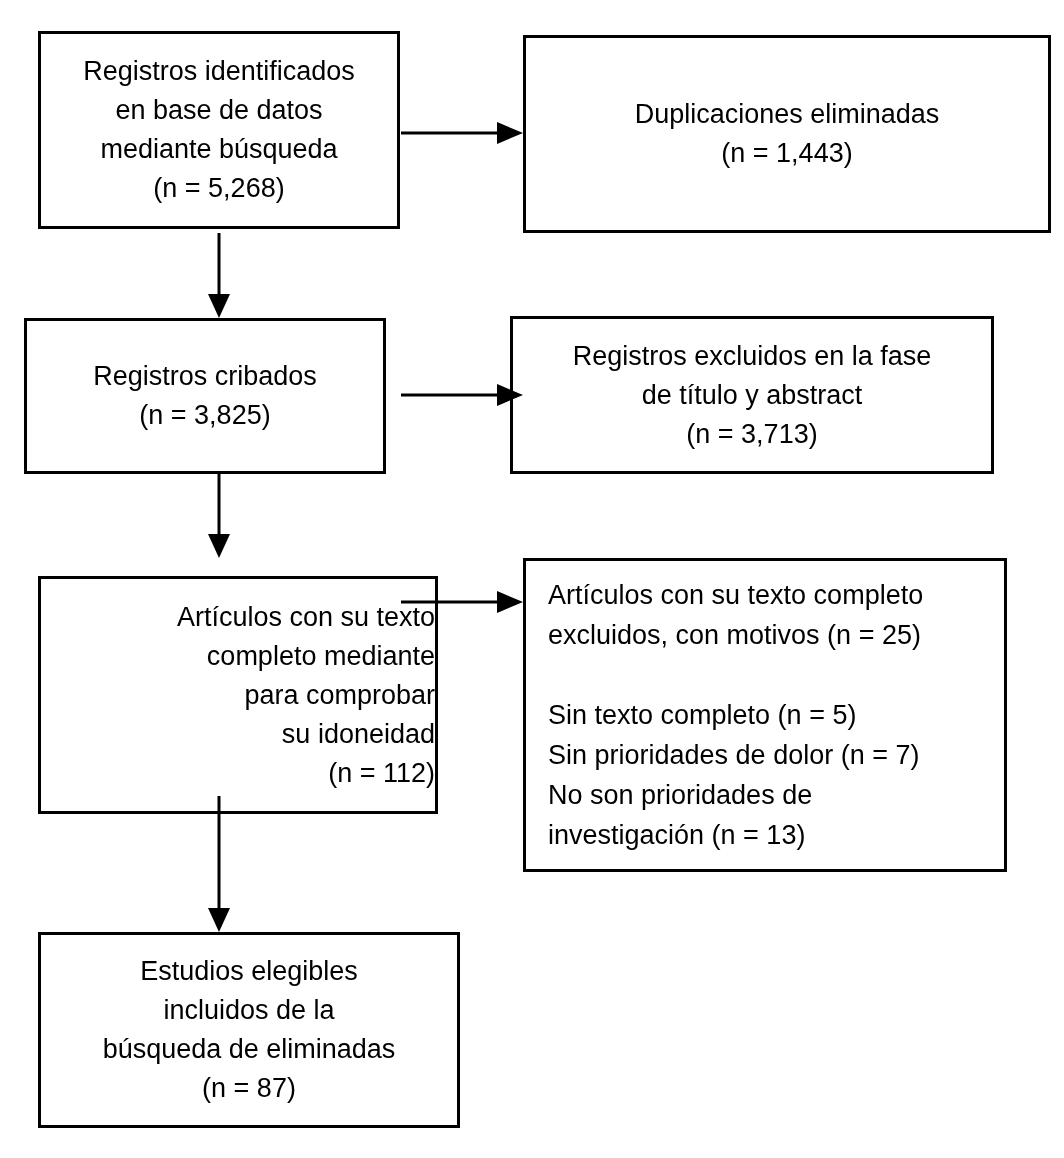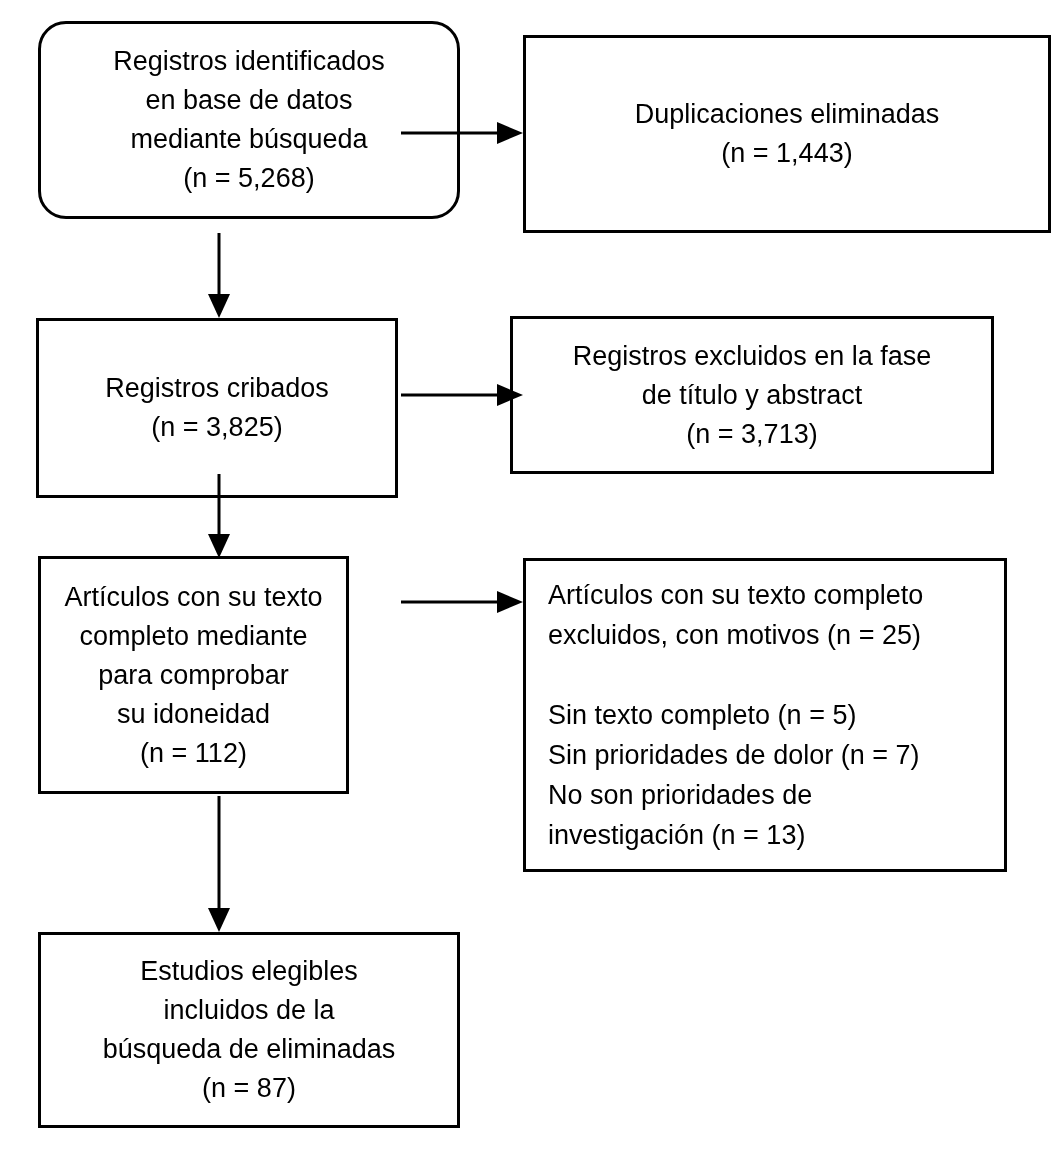--- a/index.html
+++ b/index.html
@@ -35,25 +35,25 @@
     flex-direction: column;
     justify-content: center;
     text-align: left;
     padding: 14px 24px 14px 22px;
     line-height: 40px;
   }
   .line { min-height: 39px; }
   .box.leftalign .line { min-height: 40px; }
 
   
-  #box-identified   { left: 38px;  top: 21px;  width: 422px; height: 198px; border-radius: 28px; }
+  #box-identified   { left: 38px;  top: 31px;  width: 362px; height: 198px; }
   #box-duplicates   { left: 523px; top: 35px;  width: 528px; height: 198px; }
-  #box-screened     { left: 36px;  top: 318px; width: 362px; height: 180px; }
+  #box-screened     { left: 24px;  top: 318px; width: 362px; height: 156px; }
   #box-excluded-ta  { left: 510px; top: 316px; width: 484px; height: 158px; }
-  #box-fulltext     { left: 38px;  top: 556px; width: 311px; height: 238px; }
+  #box-fulltext     { left: 38px;  top: 576px; width: 400px; height: 238px; align-items: flex-end; }
   #box-ft-excluded  { left: 523px; top: 558px; width: 484px; height: 314px; }
   #box-included     { left: 38px;  top: 932px; width: 422px; height: 196px; }
 
   
   .arrow-v { position: absolute; width: 22px; }
   .arrow-v .shaft {
     position: absolute; top: 0; left: 50%; transform: translateX(-50%);
     width: 3px; height: calc(100% - 22px); background: #000;
   }
   .arrow-v .head {

